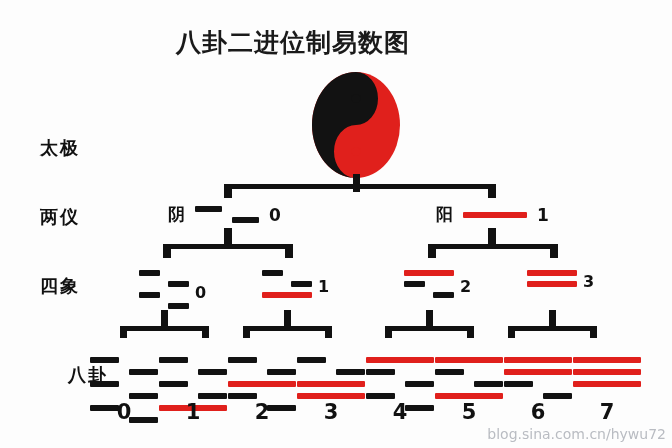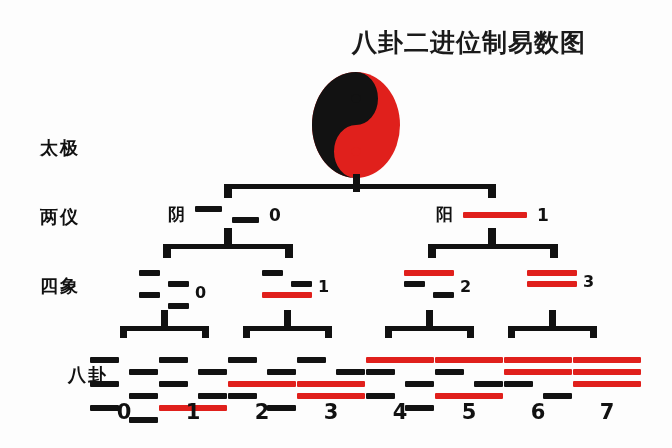--- a/index.html
+++ b/index.html
@@ -15,21 +15,21 @@
     overflow: hidden;
     font-family: "DejaVu Sans", "Liberation Sans", sans-serif;
   }
 
   
   #title {
     position: absolute;
     left: 0;
     top: 26px;
     width: 586px;
-    text-align: right;
+    text-align: center;
     font-size: 25px;
     font-weight: bold;
     color: #1a1a1a;
     letter-spacing: 1px;
     font-family: "DejaVu Sans", "Liberation Sans", sans-serif;
   }
 
   
   .row-label {
     position: absolute;
@@ -459,14 +459,15 @@
       <div class="yao solid">
           <span class="seg" style="background:#E0201C"></span>
         </div>
       <div class="yao solid">
           <span class="seg" style="background:#E0201C"></span>
         </div>
     </div>
   </div>
   <div class="bagua-num" style="left:573px;">7</div>
 
+  <div id="watermark">blog.sina.com.cn/hywu72</div>
 
 </div>
 
 </body></html>

